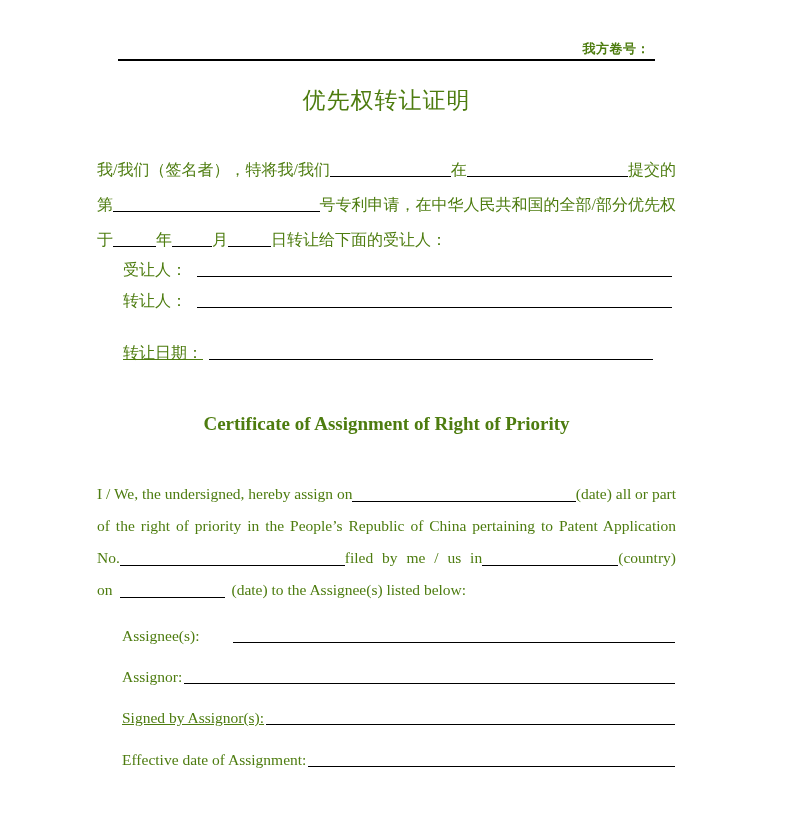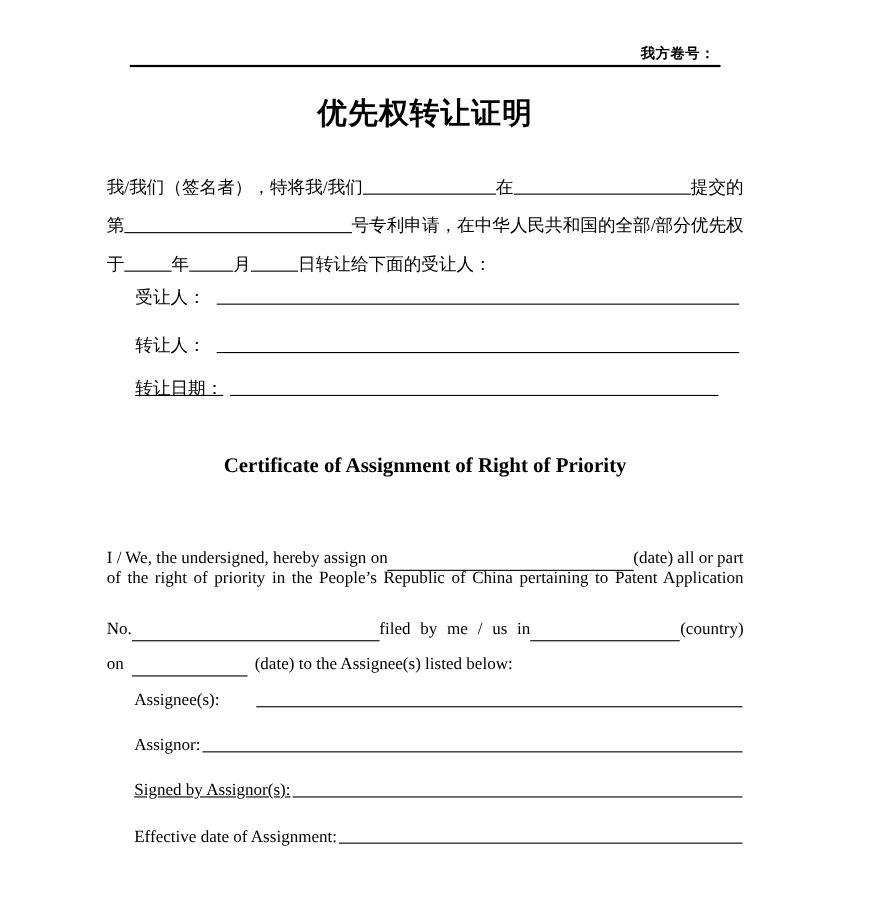--- a/index.html
+++ b/index.html
@@ -5,21 +5,21 @@
   html, body {
     margin: 0;
     padding: 0;
     background: #ffffff;
   }
   .page {
     position: relative;
     width: 792px;
     height: 826px;
     background: #ffffff;
-    color: #000000;
+    color: #4d7c0f;
     font-family: "Liberation Serif", "DejaVu Serif", serif;
     overflow: hidden;
   }
   
   .docket {
     position: absolute;
     top: 40px;
     right: 142px;
     font-size: 13px;
     font-weight: bold;
@@ -33,22 +33,22 @@
     border-bottom: 2px solid #000;
   }
   
   .cn-title {
     position: absolute;
     top: 85px;
     left: 97px;
     width: 579px;
     margin: 0;
     text-align: center;
-    font-size: 27px;
-    font-weight: bold;
+    font-size: 23px;
+    font-weight: normal;
     letter-spacing: 1px;
   }
   .en-title {
     position: absolute;
     top: 413px;
     left: 97px;
     width: 579px;
     margin: 0;
     text-align: center;
     font-size: 19px;
@@ -70,21 +70,21 @@
   }
   .en-para {
     position: absolute;
     top: 485px;
     left: 97px;
     width: 579px;
     font-size: 15.5px;
   }
   .en-para .line {
     display: flex;
-    align-items: flex-end;
+    align-items: flex-start;
     height: 32px;
     white-space: pre;
   }
   .en-para .just {
     display: block;
     text-align: justify;
     text-align-last: justify;
   }
   .wide-spacing { word-spacing: 5px; }
   
@@ -104,21 +104,21 @@
   }
   .field .fline {
     flex: 1 1 0;
     display: inline-block;
     height: 14px;
     border-bottom: 1px solid #000;
     transform: translateY(2px);
   }
   .f-cn { left: 123px; width: 549px; font-size: 16px; }
   .f-cn1 { top: 260px; }
-  .f-cn2 { top: 304px; }
+  .f-cn2 { top: 291px; }
   .f-cn3 { top: 343px; width: 530px; text-decoration: underline; }
   .f-cn1 .fline, .f-cn2 .fline { margin-left: 10px; }
   .f-cn3 .fline { margin-left: 6px; }
   .f-en { left: 122px; width: 553px; font-size: 15.5px; }
   .f-en1 { top: 626px; gap: 21px; }
   .f-en2 { top: 667px; }
   .f-en3 { top: 708px; text-decoration: underline; }
   .f-en4 { top: 750px; }
   .f-en1 .fline { margin-left: 12px; }
   .f-en2 .fline, .f-en3 .fline, .f-en4 .fline { margin-left: 2px; }

